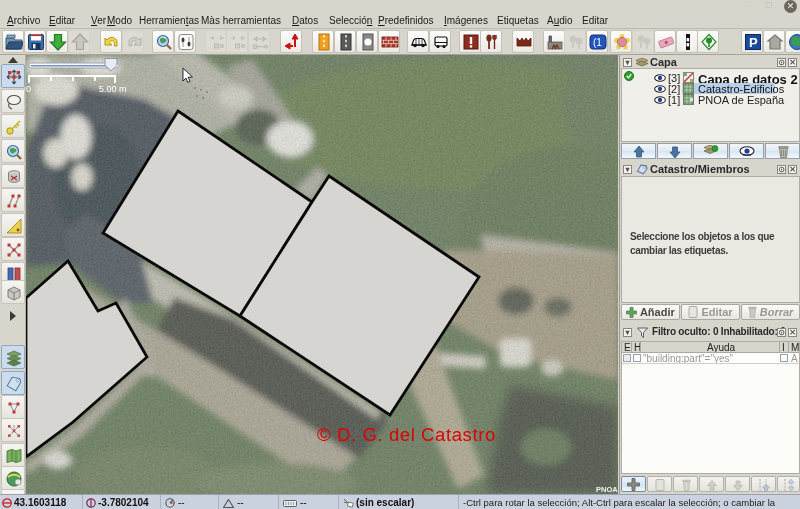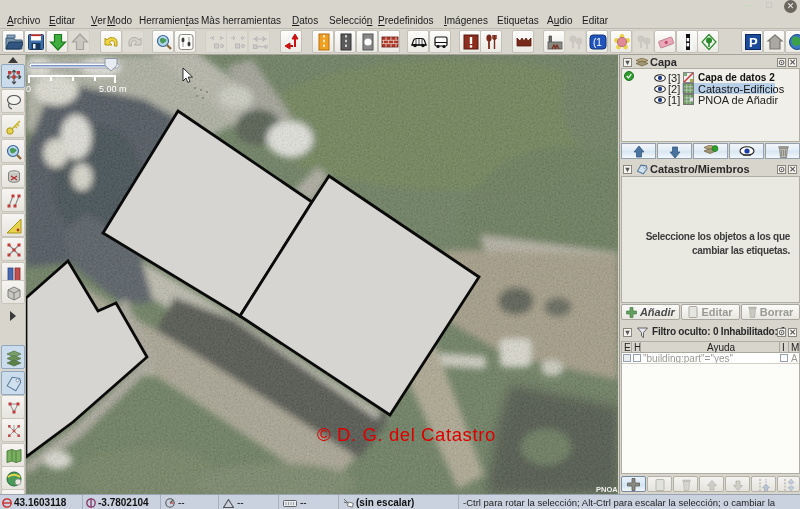--- a/index.html
+++ b/index.html
@@ -571,21 +571,21 @@
             <ellipse cx="6.5" cy="4.5" rx="6" ry="3.6" fill="#fff" stroke="#222" stroke-width="1.2"></ellipse>
             <circle cx="6.5" cy="4.5" r="2.4" fill="#223a8a"></circle>
           </svg>
         <span style="position:absolute;left:46px;top:0;font-size:11px;color:#222;">[3]</span>
         <svg style="position:absolute;left:61px;top:0px;" width="11" height="11" viewBox="0 0 11 11">
             <rect x="0.5" y="0.5" width="10" height="10" fill="#eee" stroke="#888"></rect>
             <path d="M1,10 L10,1" stroke="#c33" stroke-width="1.5"></path>
             <rect x="1" y="1" width="3" height="3" fill="#7a7"></rect>
             <rect x="7" y="7" width="3" height="3" fill="#aa4"></rect>
           </svg>
-        <span style="position:absolute;left:76px;top:0;font-size:10px;font-weight:bold;color:#111;">Capa de datos 2</span>
+        <span style="position:absolute;left:76px;top:0;font-size:13px;font-weight:bold;color:#111;">Capa de datos 2</span>
       </div>
 
       <div style="position:absolute;left:0;top:14px;width:177px;height:11px;">
         <div style="position:absolute;left:60px;top:0;width:93px;height:11px;background:#b8cfe8;"></div>
         <svg style="position:absolute;left:32px;top:2px;" width="12" height="8" viewBox="0 0 13 9">
             <ellipse cx="6.5" cy="4.5" rx="6" ry="3.6" fill="#fff" stroke="#222" stroke-width="1.2"></ellipse>
             <circle cx="6.5" cy="4.5" r="2.4" fill="#223a8a"></circle>
           </svg>
         <span style="position:absolute;left:46px;top:0;font-size:11px;color:#222;">[2]</span>
         <svg style="position:absolute;left:61px;top:0px;" width="11" height="11" viewBox="0 0 11 11">
@@ -617,21 +617,21 @@
               <rect x="1" y="1" width="2.6" height="2.6"></rect>
               <rect x="4.2" y="1" width="2.6" height="2.6"></rect>
               <rect x="7.4" y="1" width="2.6" height="2.6"></rect>
               <rect x="1" y="4.2" width="2.6" height="2.6"></rect>
               <rect x="4.2" y="4.2" width="2.6" height="2.6"></rect>
               <rect x="1" y="7.4" width="2.6" height="2.6"></rect>
               <rect x="4.2" y="7.4" width="2.6" height="2.6"></rect>
               <rect x="7.4" y="7.4" width="2.6" height="2.6"></rect>
             </g>
           </svg>
-        <span style="position:absolute;left:76px;top:0;font-size:11px;color:#222;">PNOA de Añadir</span>
+        <span style="position:absolute;left:76px;top:0;font-size:11px;color:#222;">PNOA de España</span>
       </div>
     </div>
     <div id="caplay-btns" style="position:absolute;left:1px;top:88px;width:179px;height:16px;">
       <div class="pbtn" style="left:0;width:35px;"><svg width="14" height="12" viewBox="0 0 14 12" style="margin:1px 0 0 10px;">
             <path d="M7,0 L12,6 H9.5 V11 H4.5 V6 H2 Z" fill="#4a72a0" stroke="#355a82" stroke-width=".8"></path>
           </svg></div>
       <div class="pbtn" style="left:36px;width:35px;"><svg width="14" height="12" viewBox="0 0 14 12" style="margin:1px 0 0 10px;">
             <path d="M7,12 L12,6 H9.5 V1 H4.5 V6 H2 Z" fill="#4a72a0" stroke="#355a82" stroke-width=".8"></path>
           </svg></div>
       <div class="pbtn" style="left:72px;width:35px;"><svg width="16" height="13" viewBox="0 0 16 13" style="margin:1px 0 0 9px;">
@@ -655,33 +655,33 @@
       <span class="hicon" style="left:3px;">▾</span>
       <svg style="position:absolute;left:16px;top:1px;" width="12" height="11" viewBox="0 0 12 11">
           <path d="M1,6 L6,1 L11,3 L11,6 L6,10 Z" fill="#cfe0ef" stroke="#5a7a9a" transform="rotate(-15 6 5)"></path>
           <circle cx="8.6" cy="3.4" r="1.1" fill="#fff" stroke="#5a7a9a" stroke-width=".6"></circle>
         </svg>
       <span class="t">Catastro/Miembros</span>
       <span class="hicon" style="left:157px;">⊙</span>
       <span class="hicon" style="left:168px;">✕</span>
     </div>
     <div class="pbody" style="top:121px;height:127px;background:#e9e8e1;">
-      <div style="position:absolute;left:8px;top:53px;width:160px;font-size:10px;letter-spacing:-0.3px;font-weight:bold;color:#3c3c3c;line-height:14px;text-align:right;">Seleccione los objetos a los que cambiar las etiquetas.</div>
+      <div style="position:absolute;left:8px;top:53px;width:160px;font-size:10px;letter-spacing:-0.3px;font-weight:bold;color:#3c3c3c;line-height:14px;">Seleccione los objetos a los que cambiar las etiquetas.</div>
     </div>
     <div id="etiq-btns" style="position:absolute;left:1px;top:249px;width:179px;height:16px;">
-      <div class="pbtn2" style="left:0;width:59px;font-style:italic;"><svg width="11" height="11" viewBox="0 0 11 11" style="vertical-align:-2px;">
+      <div class="pbtn2" style="left:0;width:59px;"><svg width="11" height="11" viewBox="0 0 11 11" style="vertical-align:-2px;">
             <path d="M4,0.5 h3 v3.5 h3.5 v3 h-3.5 v3.5 h-3 v-3.5 h-3.5 v-3 h3.5 z" fill="#63a05e" stroke="#48804a" stroke-width=".7"></path>
           </svg> <span style="color:#4a4a4a;">Añadir</span></div>
       <div class="pbtn2" style="left:60px;width:59px;"><svg width="10" height="12" viewBox="0 0 10 12" style="vertical-align:-2px;">
             <rect x="1" y="0.5" width="8" height="11" rx="1" fill="#e6e6e0" stroke="#aaaaa2"></rect>
           </svg> <span style="color:#9a9a93;">Editar</span></div>
       <div class="pbtn2" style="left:120px;width:59px;"><svg width="9" height="12" viewBox="0 0 9 12" style="vertical-align:-2px;">
             <path d="M1.5,2.5 h6 l-.8,9 h-4.4 z" fill="#c9c9c2" stroke="#aaaaa2" stroke-width=".7"></path>
             <rect x="0.5" y="1" width="8" height="1.4" rx=".7" fill="#c1c1ba" stroke="#aaaaa2" stroke-width=".5"></rect>
-          </svg> <span style="color:#9a9a93;">Borrar</span></div>
+          </svg> <span style="color:#9a9a93;font-style:italic;">Borrar</span></div>
     </div>
 
     <div class="phead" style="top:271px;">
       <span class="hicon" style="left:3px;">▾</span>
       <svg style="position:absolute;left:17px;top:1px;" width="11" height="11" viewBox="0 0 11 11">
           <path d="M0.5,1 h10 l-4,4.5 v5 l-2,-1.5 v-3.5 z" fill="#e8e8f2" stroke="#555" stroke-width=".9"></path>
         </svg>
       <span class="t" style="left:32px;font-size:10px;letter-spacing:-0.2px;white-space:nowrap;">Filtro oculto: 0 Inhabilitado: 0</span>
       <span class="hicon" style="left:157px;">⊙</span>
       <span class="hicon" style="left:168px;">✕</span>

